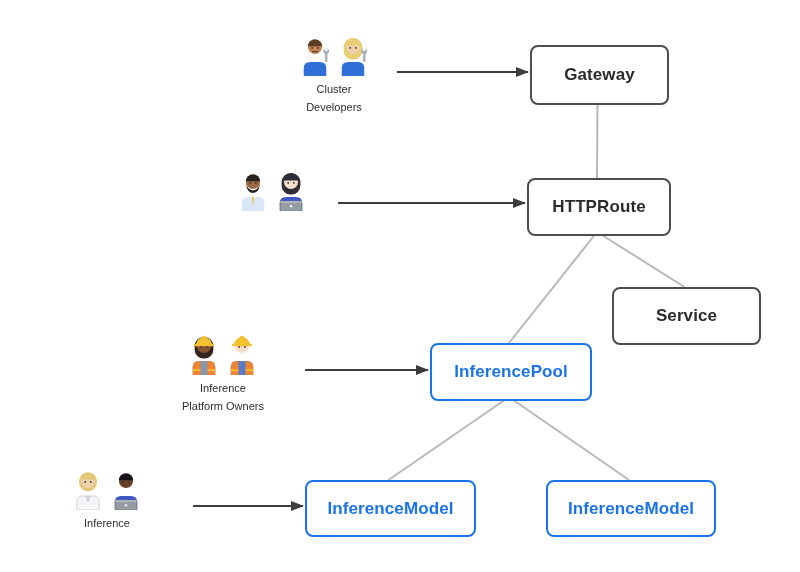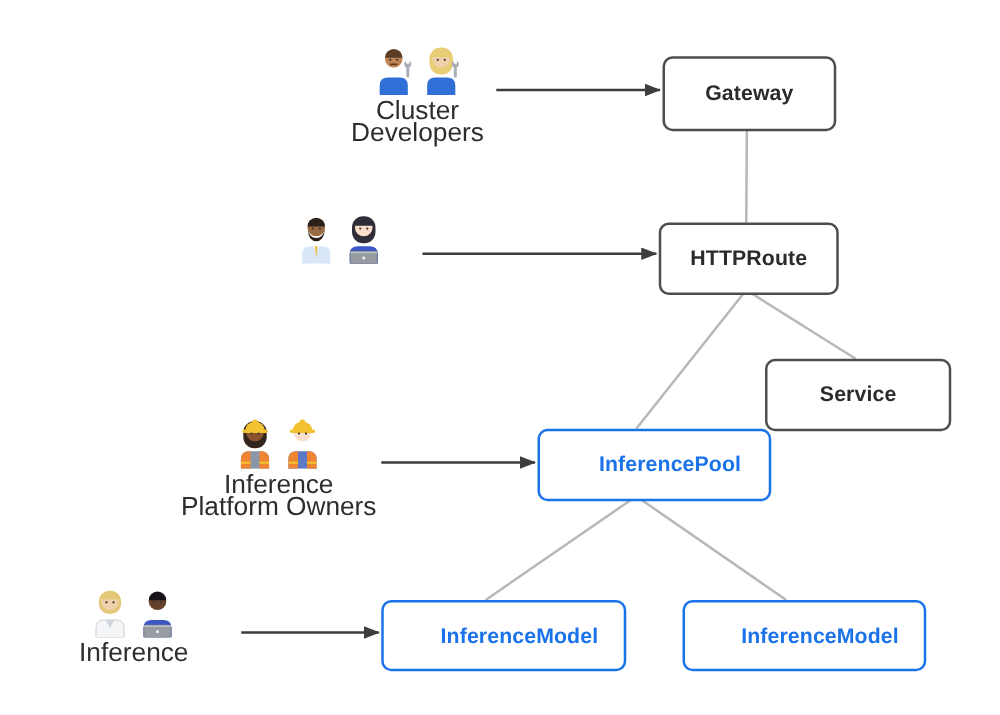--- a/index.html
+++ b/index.html
@@ -9,28 +9,28 @@
   }
   #edges{position:absolute;left:0;top:0;width:800px;height:572px;z-index:1;}
   .connector{stroke:#b8b8b8;stroke-width:2;fill:none;}
   .arrow{stroke:#3d3d3d;stroke-width:2;fill:none;}
   .node{
     position:absolute;z-index:2;background:#ffffff;border-radius:8px;
     display:flex;align-items:center;justify-content:center;
     font-weight:bold;font-size:17px;letter-spacing:.1px;
   }
   .node.dark{border:2px solid #4d4d4d;color:#2b2b2b;}
-  .node.blue{border:2px solid #1a73e8;color:#1a73e8;padding-left:25px;}
+  .node.blue{border:2px solid #1a73e8;color:#1a73e8;}
   .persona{
     position:absolute;z-index:2;width:160px;display:flex;flex-direction:column;
     align-items:center;
   }
   .persona-icons{display:flex;flex-direction:row;gap:4px;height:45px;}
   .persona-label{
-    margin-top:4px;text-align:center;font-size:21px;line-height:18px;color:#2d2d2d;
+    margin-top:4px;text-align:center;font-size:11px;line-height:18px;color:#2d2d2d;
   }
 </style>
 </head>
 <body>
 
 <div class="canvas">
 
   <svg id="edges">
     <defs>
       <marker id="arrowhead" viewBox="0 0 13 10" refX="12" refY="5" markerWidth="13" markerHeight="10" markerUnits="userSpaceOnUse" orient="auto">

